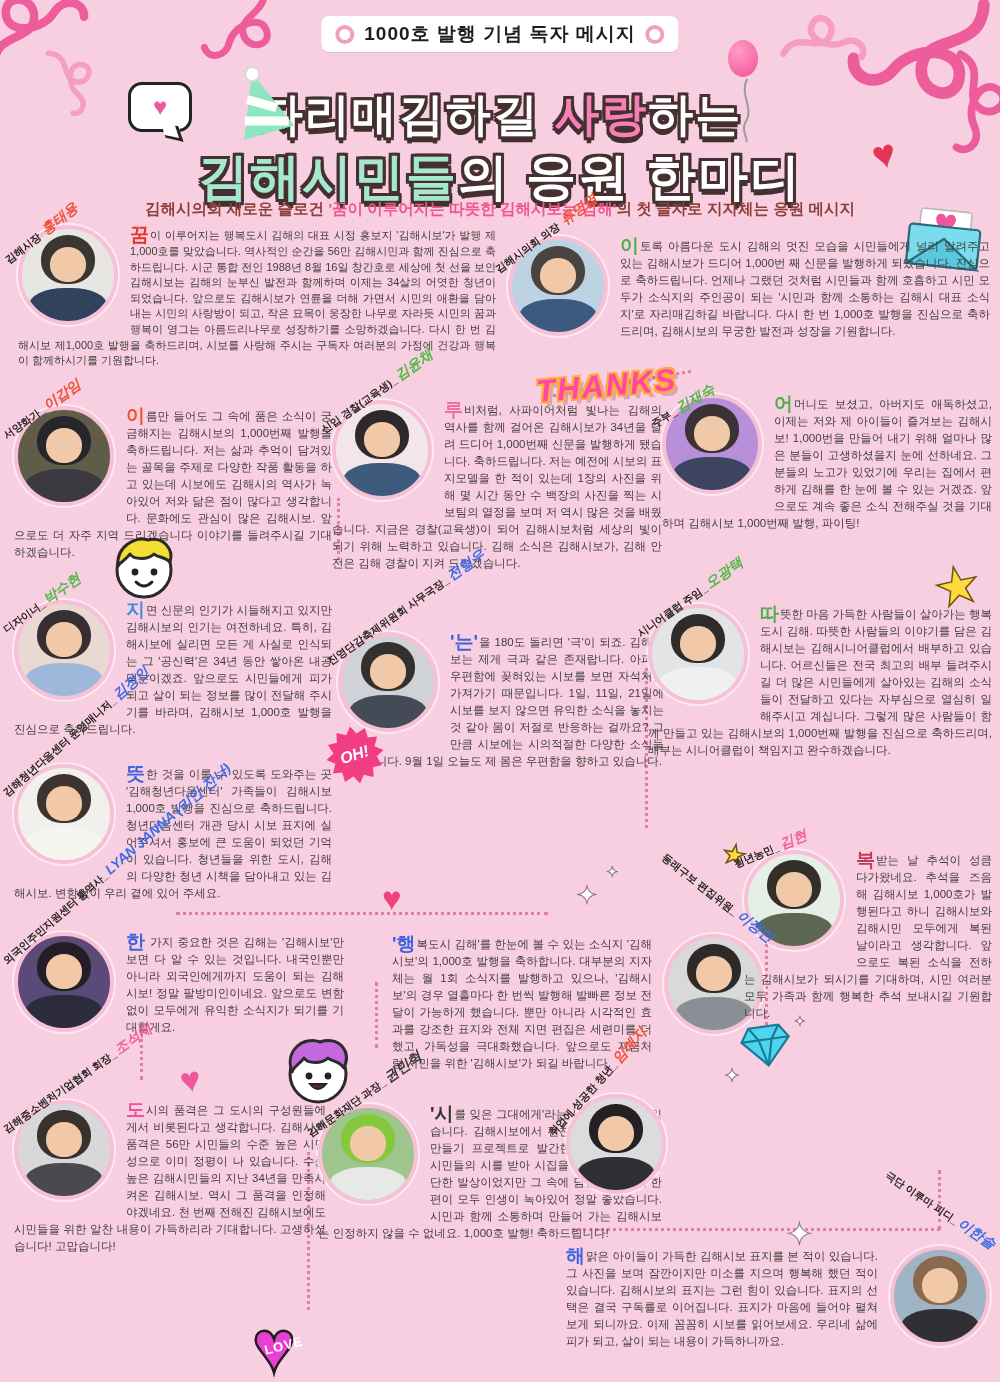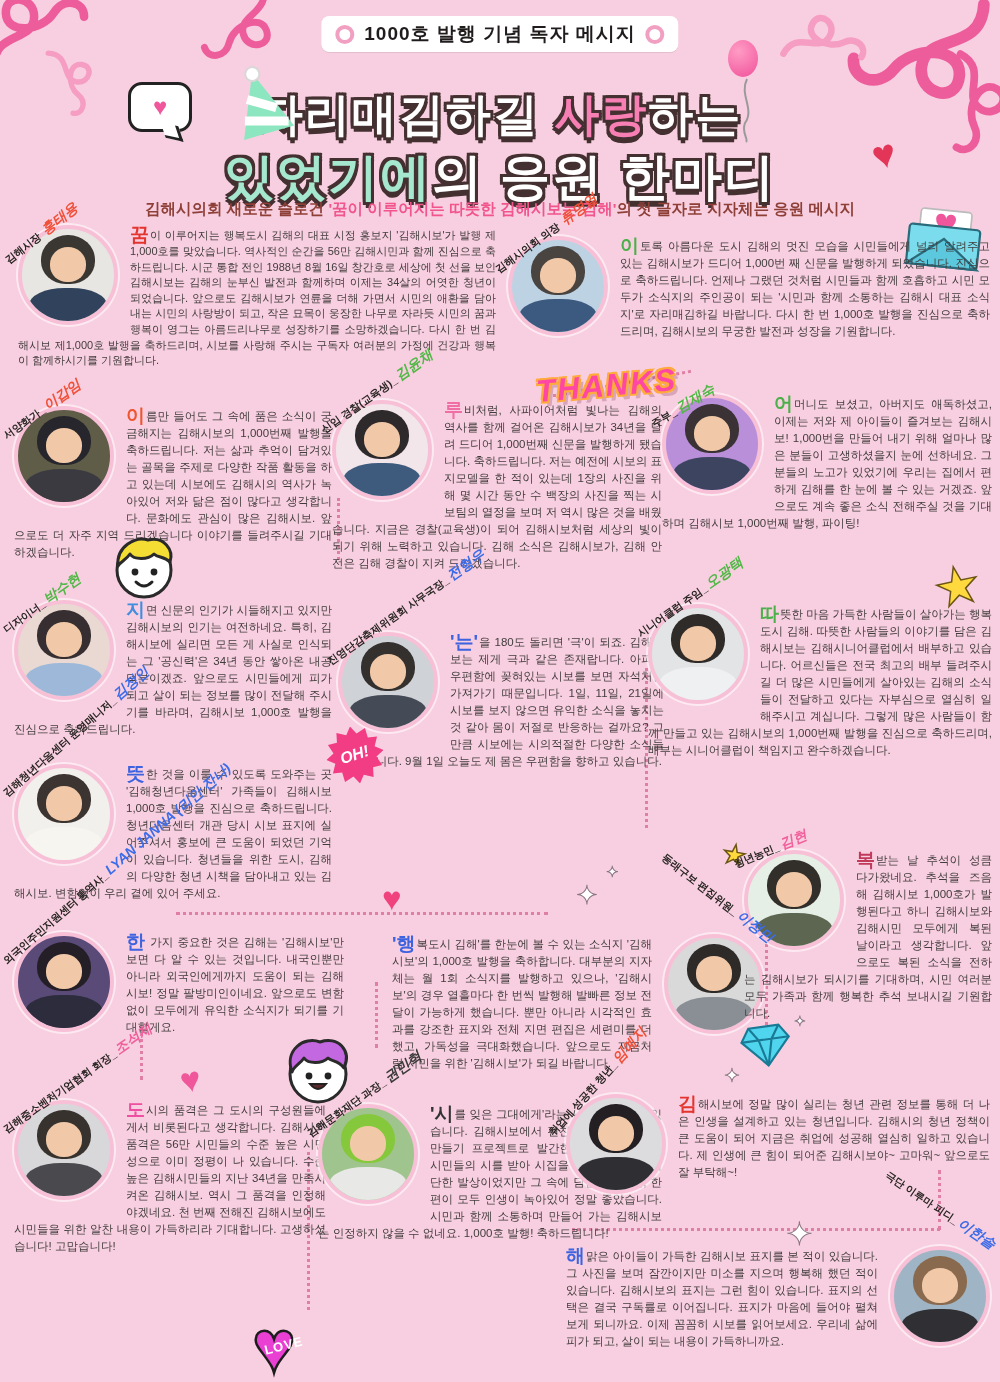--- a/index.html
+++ b/index.html
@@ -120,21 +120,21 @@
       <path d="M8,92 C0,55 45,60 42,34 C40,12 8,12 12,34 C16,56 52,48 62,26 C70,8 92,10 94,26" fill="none" stroke="#ee5d9b" stroke-width="9" stroke-linecap="round"></path>
     </svg>
 
   <header>
     <div class="badge">
       <span class="badge-dot"></span>
       <span class="badge-text">1000호 발행 기념 독자 메시지</span>
       <span class="badge-dot"></span>
     </div>
     <h1 class="title title-l1"><span>자리매김하길 </span><span class="t-pink">사랑</span><span>하는</span></h1>
-    <h1 class="title title-l2"><span class="t-mint">있었기에</span><span>의 응원 한마디</span></h1>
+    <h1 class="title title-l2"><span class="t-mint">김해시민들</span><span>의 응원 한마디</span></h1>
     <p class="subtitle"><span>김해시의회 새로운 슬로건 </span><span class="sub-accent">'꿈이 이루어지는 따뜻한 김해시보는 김해'</span><span>의 첫 글자로 지자체는 응원 메시지</span></p>
   </header>
 
   <div class="dec bubble" style="left:128px;top:82px;">
       <span class="heart">♥</span>
     </div>
   <svg class="dec" style="left:228px;top:64px;width:64px;height:74px;transform:rotate(-16deg);" viewBox="0 0 64 74">
       <polygon points="32,8 58,70 6,70" fill="#8ce6c0"></polygon>
       <path d="M20,32 L46,48 M12,52 L54,64" stroke="#fff" stroke-width="9"></path>
       <circle cx="32" cy="9" r="7" fill="#fff" stroke="#d8d8d8" stroke-width="2"></circle>
@@ -334,21 +334,20 @@
 
   <article class="msg pos-15">
     <div class="photo-wrap">
       <div class="plabel"><span class="role">취업에 성공한 청년_</span><span class="nm" style="color: rgb(240, 80, 56);">임예지</span></div>
       <div class="photo" style="background: rgb(220, 220, 222);">
           <i class="av-hair" style="background: rgb(36, 31, 34);"></i>
           <i class="av-face"></i>
           <i class="av-cloth" style="background: rgb(47, 47, 51);"></i>
         </div>
     </div>
-    <p class="body"><b class="fl" style="color: rgb(227, 52, 46);">김</b><span>해시보에 정말 많이 실리는 청년 관련 정보를 통해 더 나은 인생을 설계하고 있는 청년입니다. 김해시의 청년 정책이 큰 도움이 되어 지금은 취업에 성공해 열심히 일하고 있습니다. 제 인생에 큰 힘이 되어준 김해시보야~ 고마워~ 앞으로도 잘 부탁해~!</span></p>
   </article>
 
   <article class="msg pos-16 pr">
     <div class="photo-wrap">
       <div class="plabel"><span class="role">극단 이루마 피디_</span><span class="nm" style="color: rgb(61, 108, 232);">이한솔</span></div>
       <div class="photo" style="background: rgb(159, 180, 196);">
           <i class="av-hair" style="background: rgb(138, 106, 78);"></i>
           <i class="av-face"></i>
           <i class="av-cloth" style="background: rgb(48, 48, 52);"></i>
         </div>

